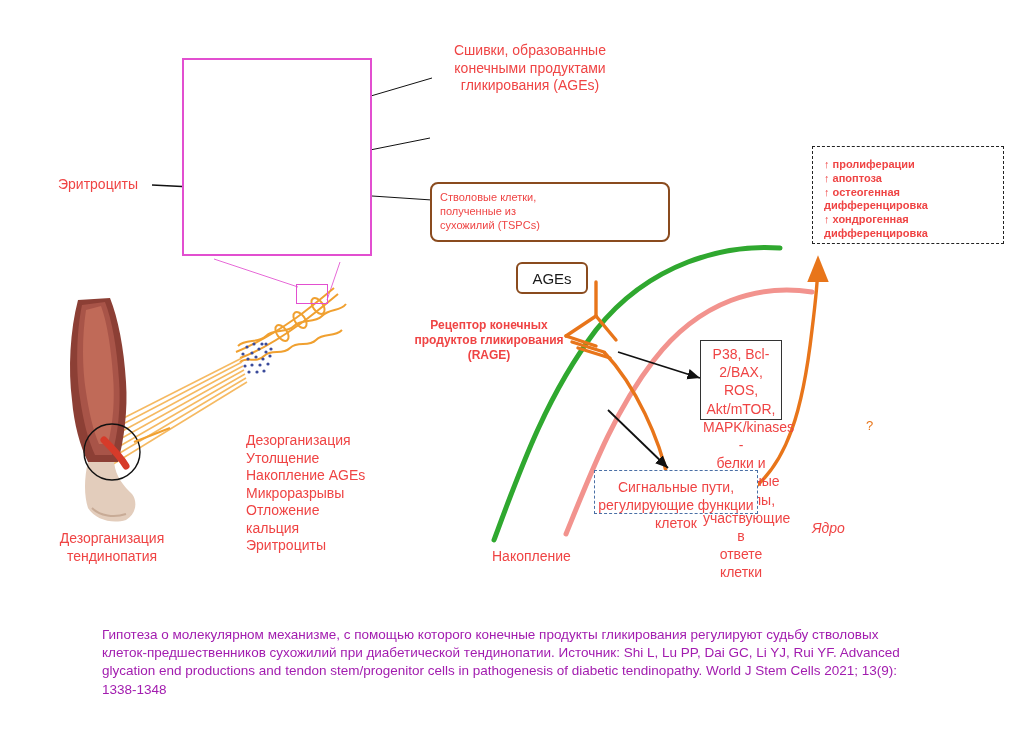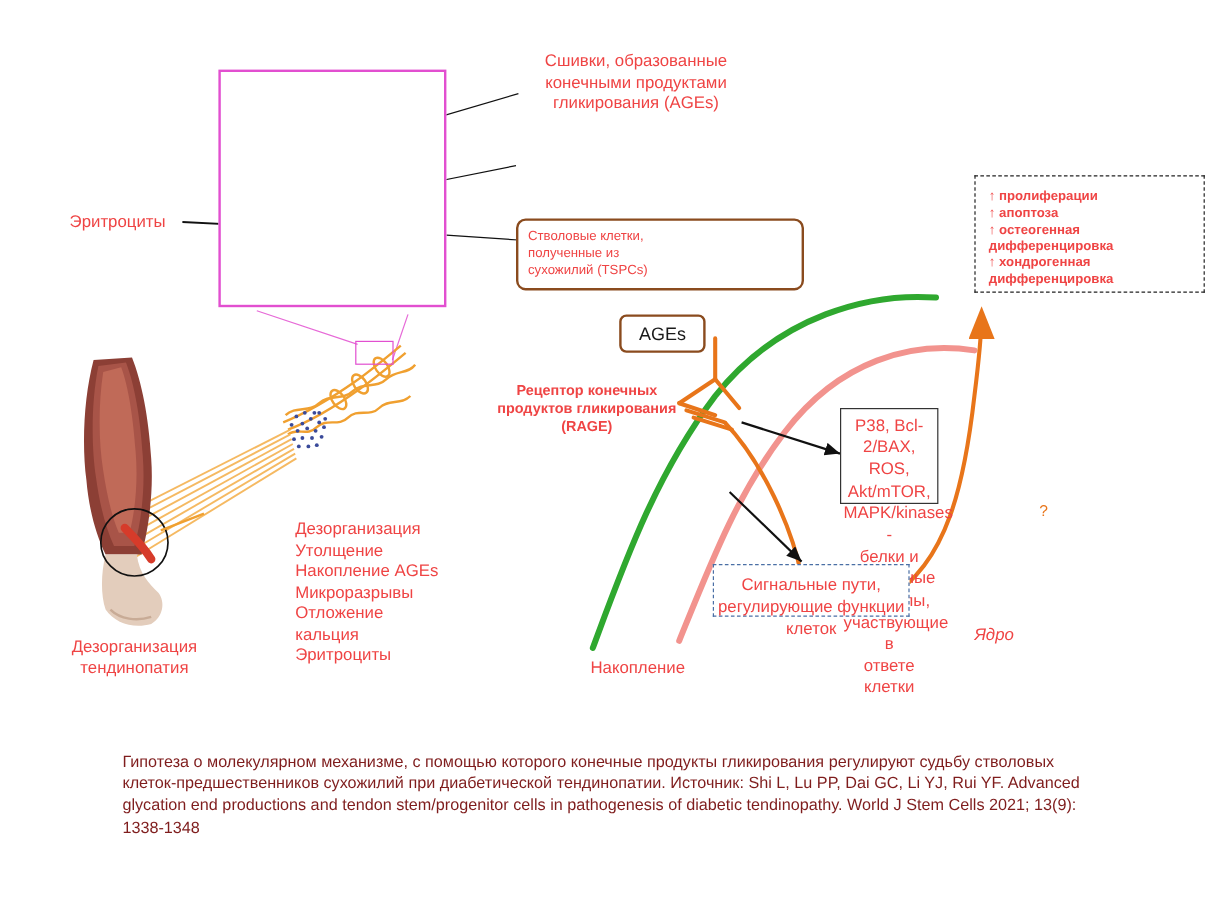--- a/index.html
+++ b/index.html
@@ -85,21 +85,21 @@
   .mini-frame {
     position: absolute;
     border: 1.5px solid #e24fd0;
     background: transparent;
     box-sizing: border-box;
   }
   .caption {
     position: absolute;
     font-size: 13.5px;
     line-height: 1.35;
-    color: #7f1d1d;
+    color: #a21caf;
     width: 820px;
   }
   .arrow-list { white-space: pre-line; font-weight: bold; }
 </style>
 </head>
 <body>
 
 <div id="stage">
 
   <svg class="layer" viewBox="0 0 1024 756">

